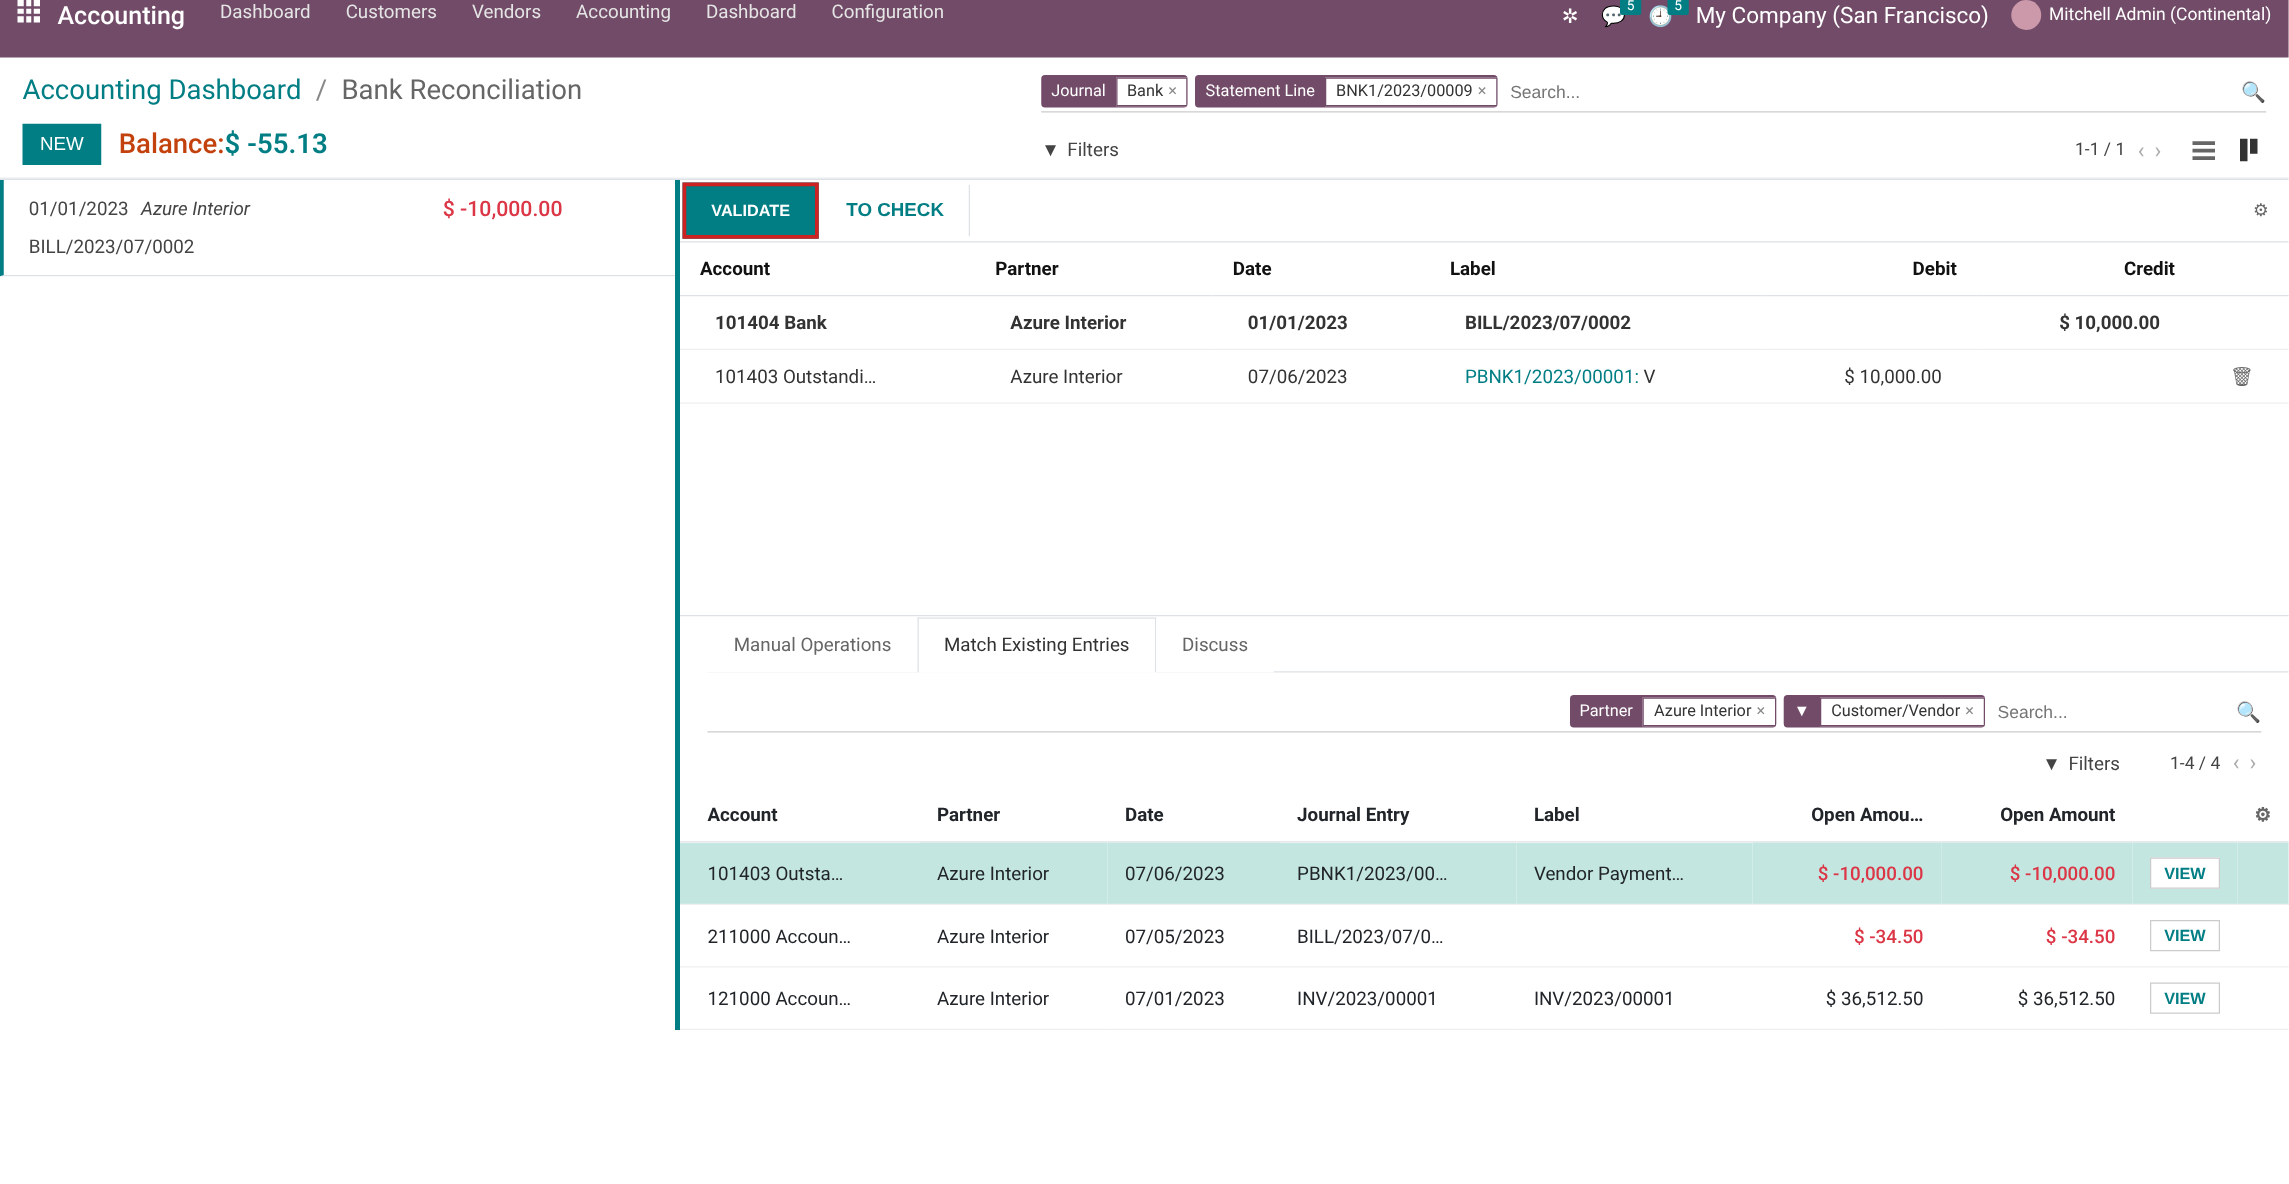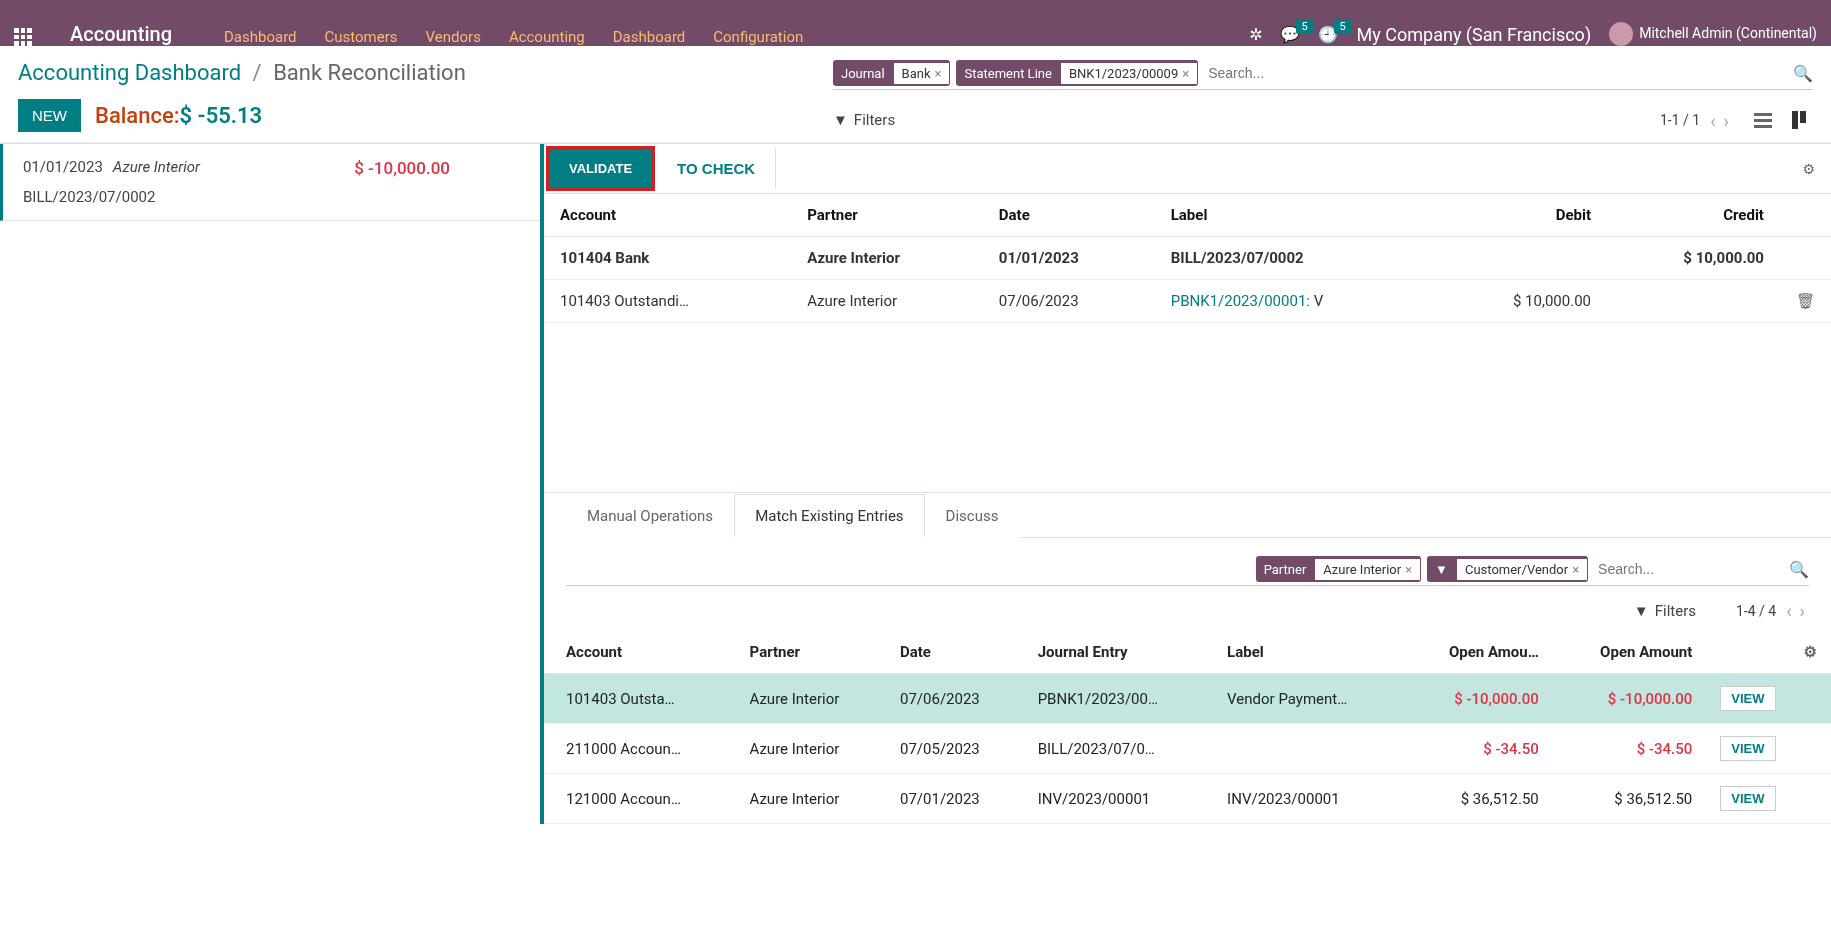--- a/index.html
+++ b/index.html
@@ -1,24 +1,24 @@
 <!DOCTYPE html>
 <html><head>
 <meta charset="utf-8">
 <style>
 * { box-sizing: border-box; margin: 0; padding: 0; }
 body { font-family: -apple-system, BlinkMacSystemFont, "Segoe UI", Roboto, sans-serif; font-size: 14px; color: #212529; background: #fff; width: 1831px; }
 
 
-.navbar { background: #714B67; color: #fff; height: 46px; display: flex; align-items: flex-end; padding: 0 14px; gap: 24px; }
+.navbar { background: #714B67; color: #fff; height: 46px; display: flex; align-items: flex-start; padding: 0 14px; }
 .apps-icon { width: 18px; height: 18px; display: grid; grid-template-columns: repeat(3,1fr); grid-template-rows: repeat(3,1fr); gap: 2px; margin-right: 14px; }
 .apps-icon span { background: #fff; }
 .brand { font-size: 20px; font-weight: 500; margin-right: 28px; }
 .nav-items { display: flex; gap: 28px; }
-.nav-item { color: #fdba74; font-size: 15px; cursor: pointer; }
+.nav-item { color: #e5e5e5; font-size: 15px; cursor: pointer; }
 .nav-right { margin-left: auto; display: flex; align-items: center; gap: 18px; }
 .nav-icon { position: relative; font-size: 16px; color: #fff; }
 .badge { position: absolute; top: -6px; right: -12px; background: #017e84; color: #fff; font-size: 11px; padding: 1px 5px; border-radius: 2px; }
 .company { font-size: 18px; color: #fff; }
 .avatar { width: 24px; height: 24px; border-radius: 50%; background: #c9a; display: inline-block; vertical-align: middle; margin-right: 6px; }
 
 
 .cp { display: flex; justify-content: space-between; padding: 14px 18px 10px 18px; border-bottom: 1px solid #e9ecef; }
 .cp-left { }
 .breadcrumb { font-size: 22px; margin-bottom: 14px; }
@@ -60,21 +60,21 @@
 
 .right-panel { flex: 1; border-left: 4px solid #017e84; }
 .status-bar { display: flex; align-items: center; border-bottom: 1px solid #dee2e6; position: relative; }
 .btn-validate { background: #017e84; color: #fff; border: 3px solid #c22; padding: 12px 20px; font-size: 13px; font-weight: 700; margin: 2px; }
 .btn-tocheck { background: #fff; color: #017e84; padding: 12px 20px; font-size: 15px; font-weight: 700; border: none; border-right: 1px solid #dee2e6; }
 .gear { position: absolute; right: 16px; color: #666; }
 
 .lines-table { width: 100%; border-collapse: collapse; }
 .lines-table th { text-align: left; padding: 12px 16px; border-bottom: 1px solid #dee2e6; font-size: 15px; font-weight: 700; color: #111; }
 .lines-table th.r { text-align: right; }
-.lines-table td { padding: 12px 16px; font-size: 15px; color: #333; border-bottom: 1px solid #efefef; }
+.lines-table td { padding: 12px 28px; font-size: 15px; color: #333; border-bottom: 1px solid #efefef; }
 .lines-table tr.bold td { font-weight: 700; }
 .lines-table td.r { text-align: right; }
 .link { color: #017e84; }
 .trash { color: #666; }
 .table-spacer { height: 170px; border-bottom: 1px solid #dee2e6; }
 
 
 .tabs { display: flex; margin: 0 0 0 22px; border-bottom: 1px solid #dee2e6; }
 .tab { padding: 12px 20px; font-size: 15px; color: #666; border: 1px solid transparent; border-bottom: none; position: relative; top: 1px; background: #fff; cursor: pointer; }
 .tab.active { color: #333; border-color: #dee2e6; border-bottom: 1px solid #fff; }

